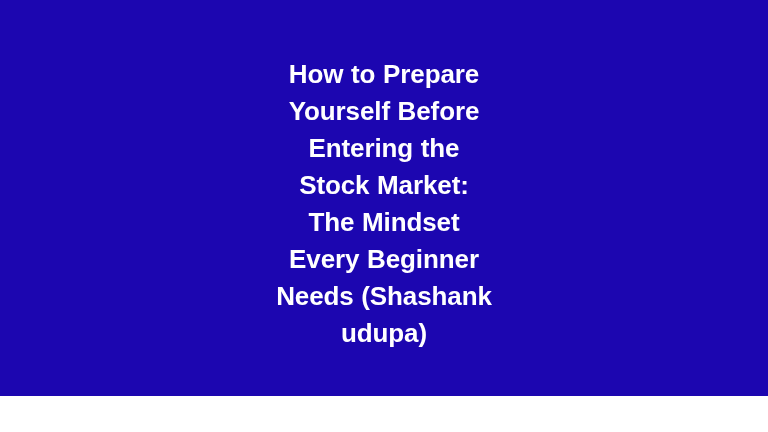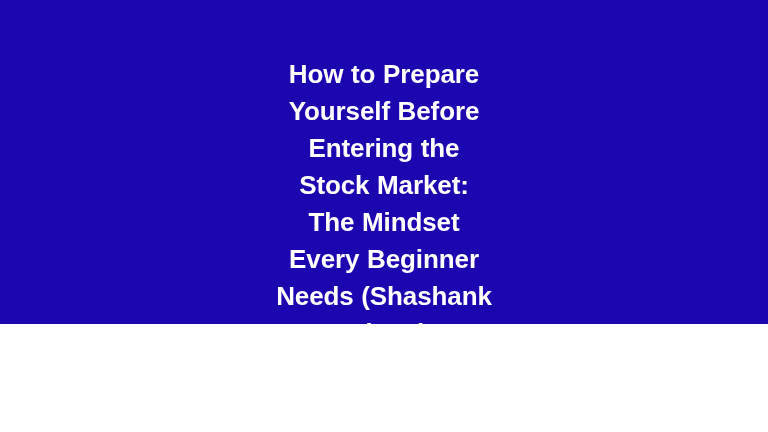--- a/index.html
+++ b/index.html
@@ -9,21 +9,21 @@
   }
   body {
     width: 768px;
     height: 432px;
     overflow: hidden;
     font-family: "Liberation Sans", sans-serif;
   }
   #thumbnail-card {
     position: relative;
     width: 768px;
-    height: 324px;
+    height: 396px;
     background: #1c06b0;
     box-sizing: border-box;
     display: flex;
     align-items: flex-start;
     justify-content: center;
   }
   #title-block {
     position: absolute;
     left: 50%;
     transform: translateX(-50%);

